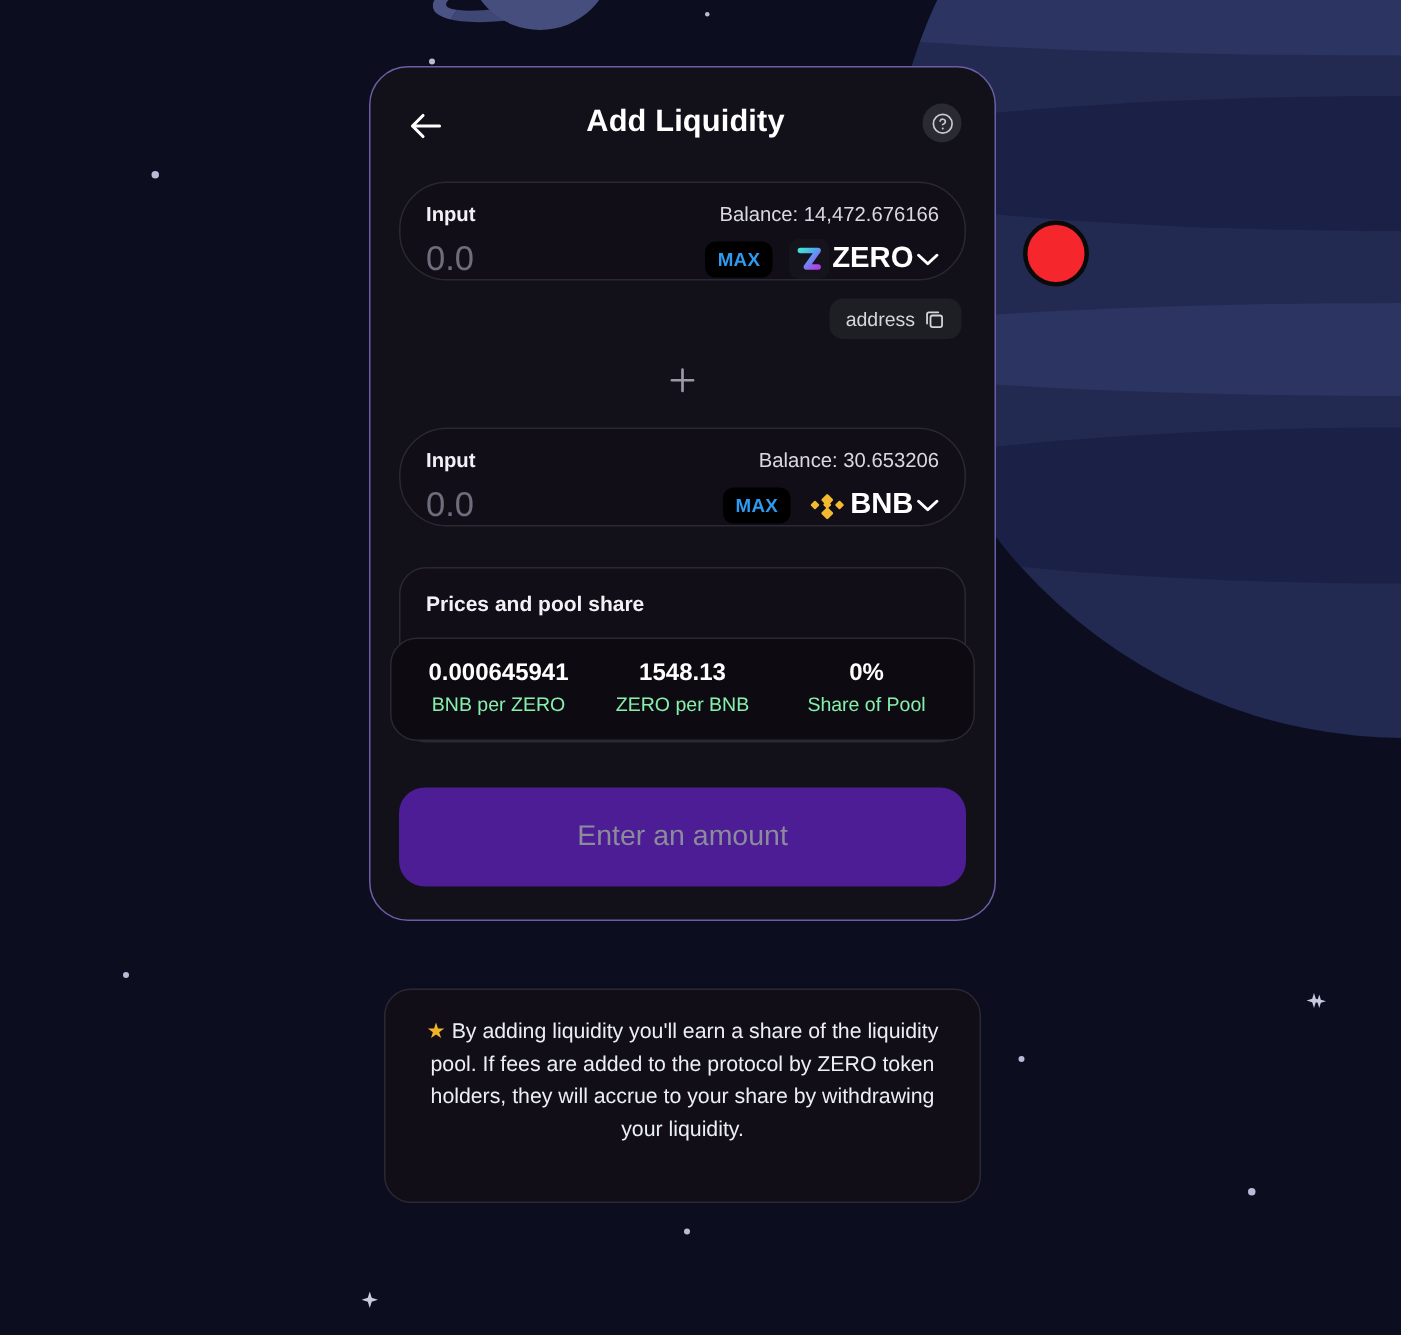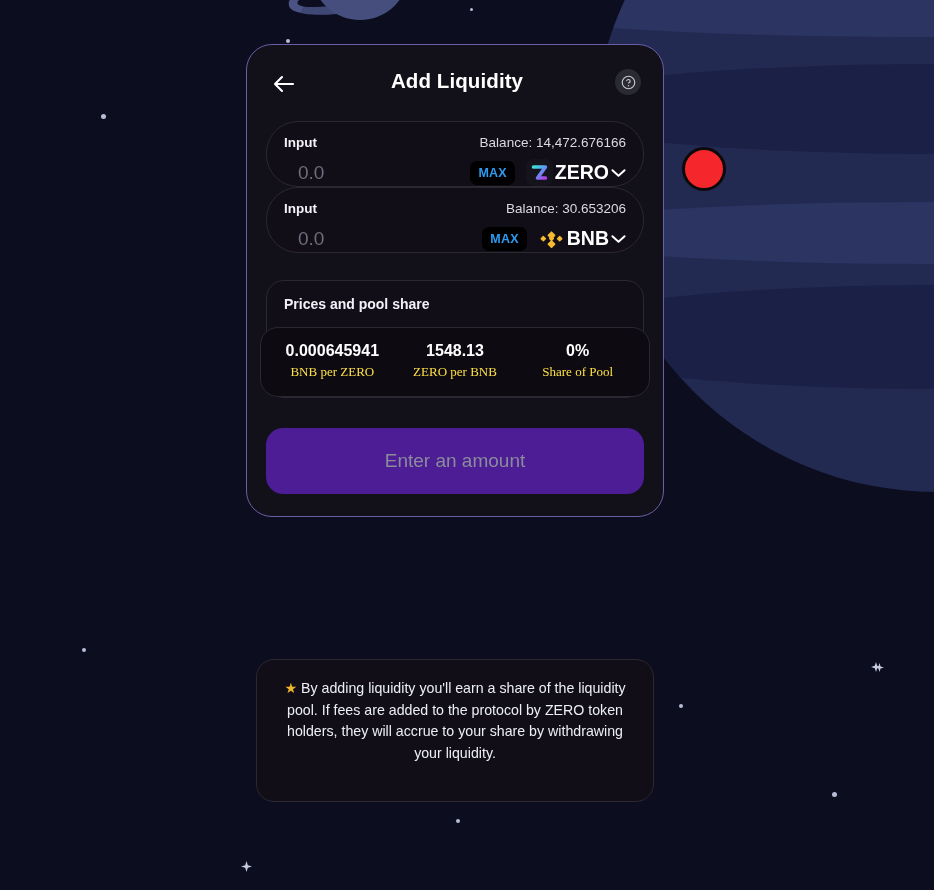--- a/index.html
+++ b/index.html
@@ -174,24 +174,23 @@
   .token-panel-bottom {
     display: flex;
     align-items: center;
     justify-content: space-between;
   }
   .amount-input {
     background: none;
     border: none;
     outline: none;
     font-family: "Liberation Sans", sans-serif;
-    font-size: 19px;
+    font-size: 23px;
     color: #f0abfc;
     width: 150px;
-    margin-left: 14px;
   }
   .amount-input::placeholder { color: #6d6d7b; }
 
   .token-right {
     display: flex;
     align-items: center;
     gap: 11px;
   }
   .max-badge {
     background: #000000;
@@ -274,22 +273,21 @@
   }
   .price-cell { text-align: center; flex: 1; }
   .price-value {
     font-size: 16px;
     font-weight: bold;
     color: #ffffff;
     margin-bottom: 4px;
   }
   .price-label {
     font-size: 13px;
-    color: #fde047;
-    font-family: Liberation Serif, serif;
+    color: #86efac;
   }
 
   
   .submit-btn {
     display: block;
     width: 100%;
     margin-top: 30px;
     background: #4c1d95;
     border: none;
     border-radius: 17px;
@@ -392,20 +390,34 @@
           </svg>
           <span class="token-symbol">ZERO</span>
           <svg width="15" height="10" viewBox="0 0 16 10" fill="none">
             <path d="M1.5 2L8 8L14.5 2" stroke="#ffffff" stroke-width="2.1" stroke-linecap="round" stroke-linejoin="round"></path>
           </svg>
         </div>
       </div>
     </div>
   </div>
 
+  <div class="mid-row">
+    <div class="address-chip">
+      <span>address</span>
+      <svg width="14" height="14" viewBox="0 0 20 20" fill="none">
+        <rect x="6.2" y="6.2" width="11" height="11" rx="2" stroke="#d5d5dd" stroke-width="1.7"></rect>
+        <path d="M13.6 3.2H4.6a1.7 1.7 0 00-1.7 1.7v9" stroke="#d5d5dd" stroke-width="1.7" stroke-linecap="round"></path>
+      </svg>
+    </div>
+    <div class="plus-sep">
+      <svg width="17" height="17" viewBox="0 0 18 18" fill="none">
+        <path d="M9 1.5V16.5M1.5 9H16.5" stroke="currentColor" stroke-width="1.9" stroke-linecap="round"></path>
+      </svg>
+    </div>
+  </div>
 
   <div class="token-panel">
     <div class="token-panel-top">
       <div class="panel-label">Input</div>
       <div class="panel-balance">Balance: 30.653206</div>
     </div>
     <div class="token-panel-bottom">
       <input class="amount-input" type="text" placeholder="0.0" value="" style="">
       <div class="token-right">
         <button class="max-badge">MAX</button>

